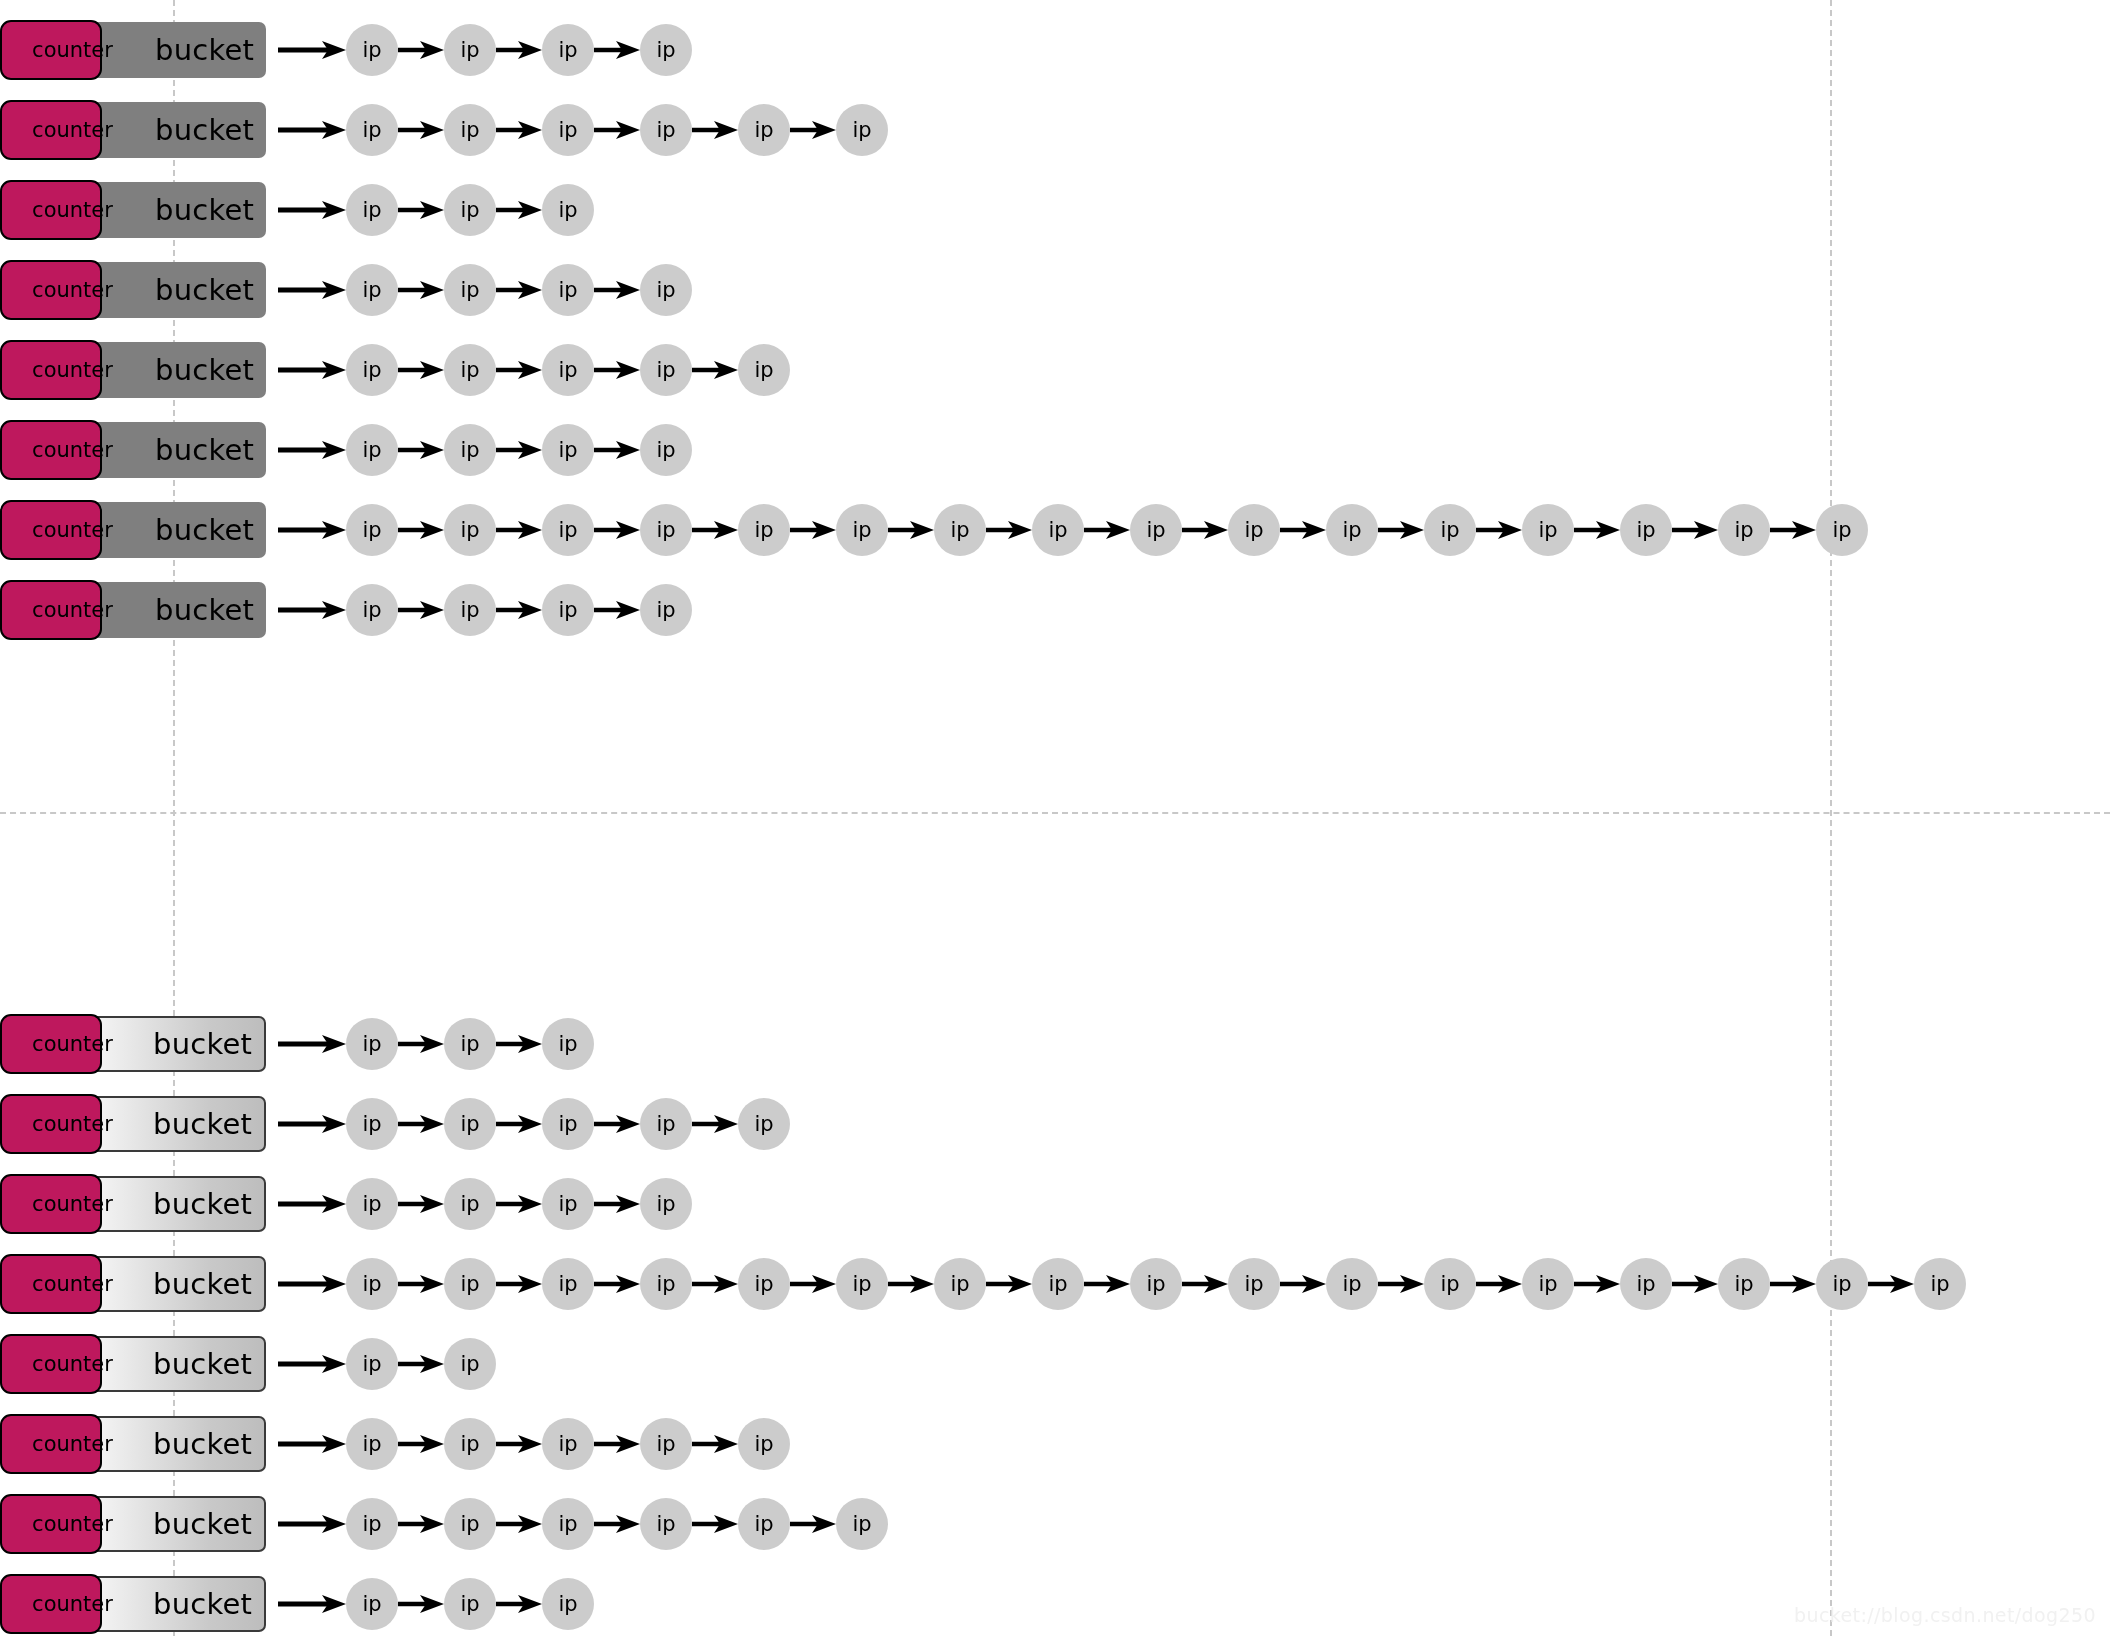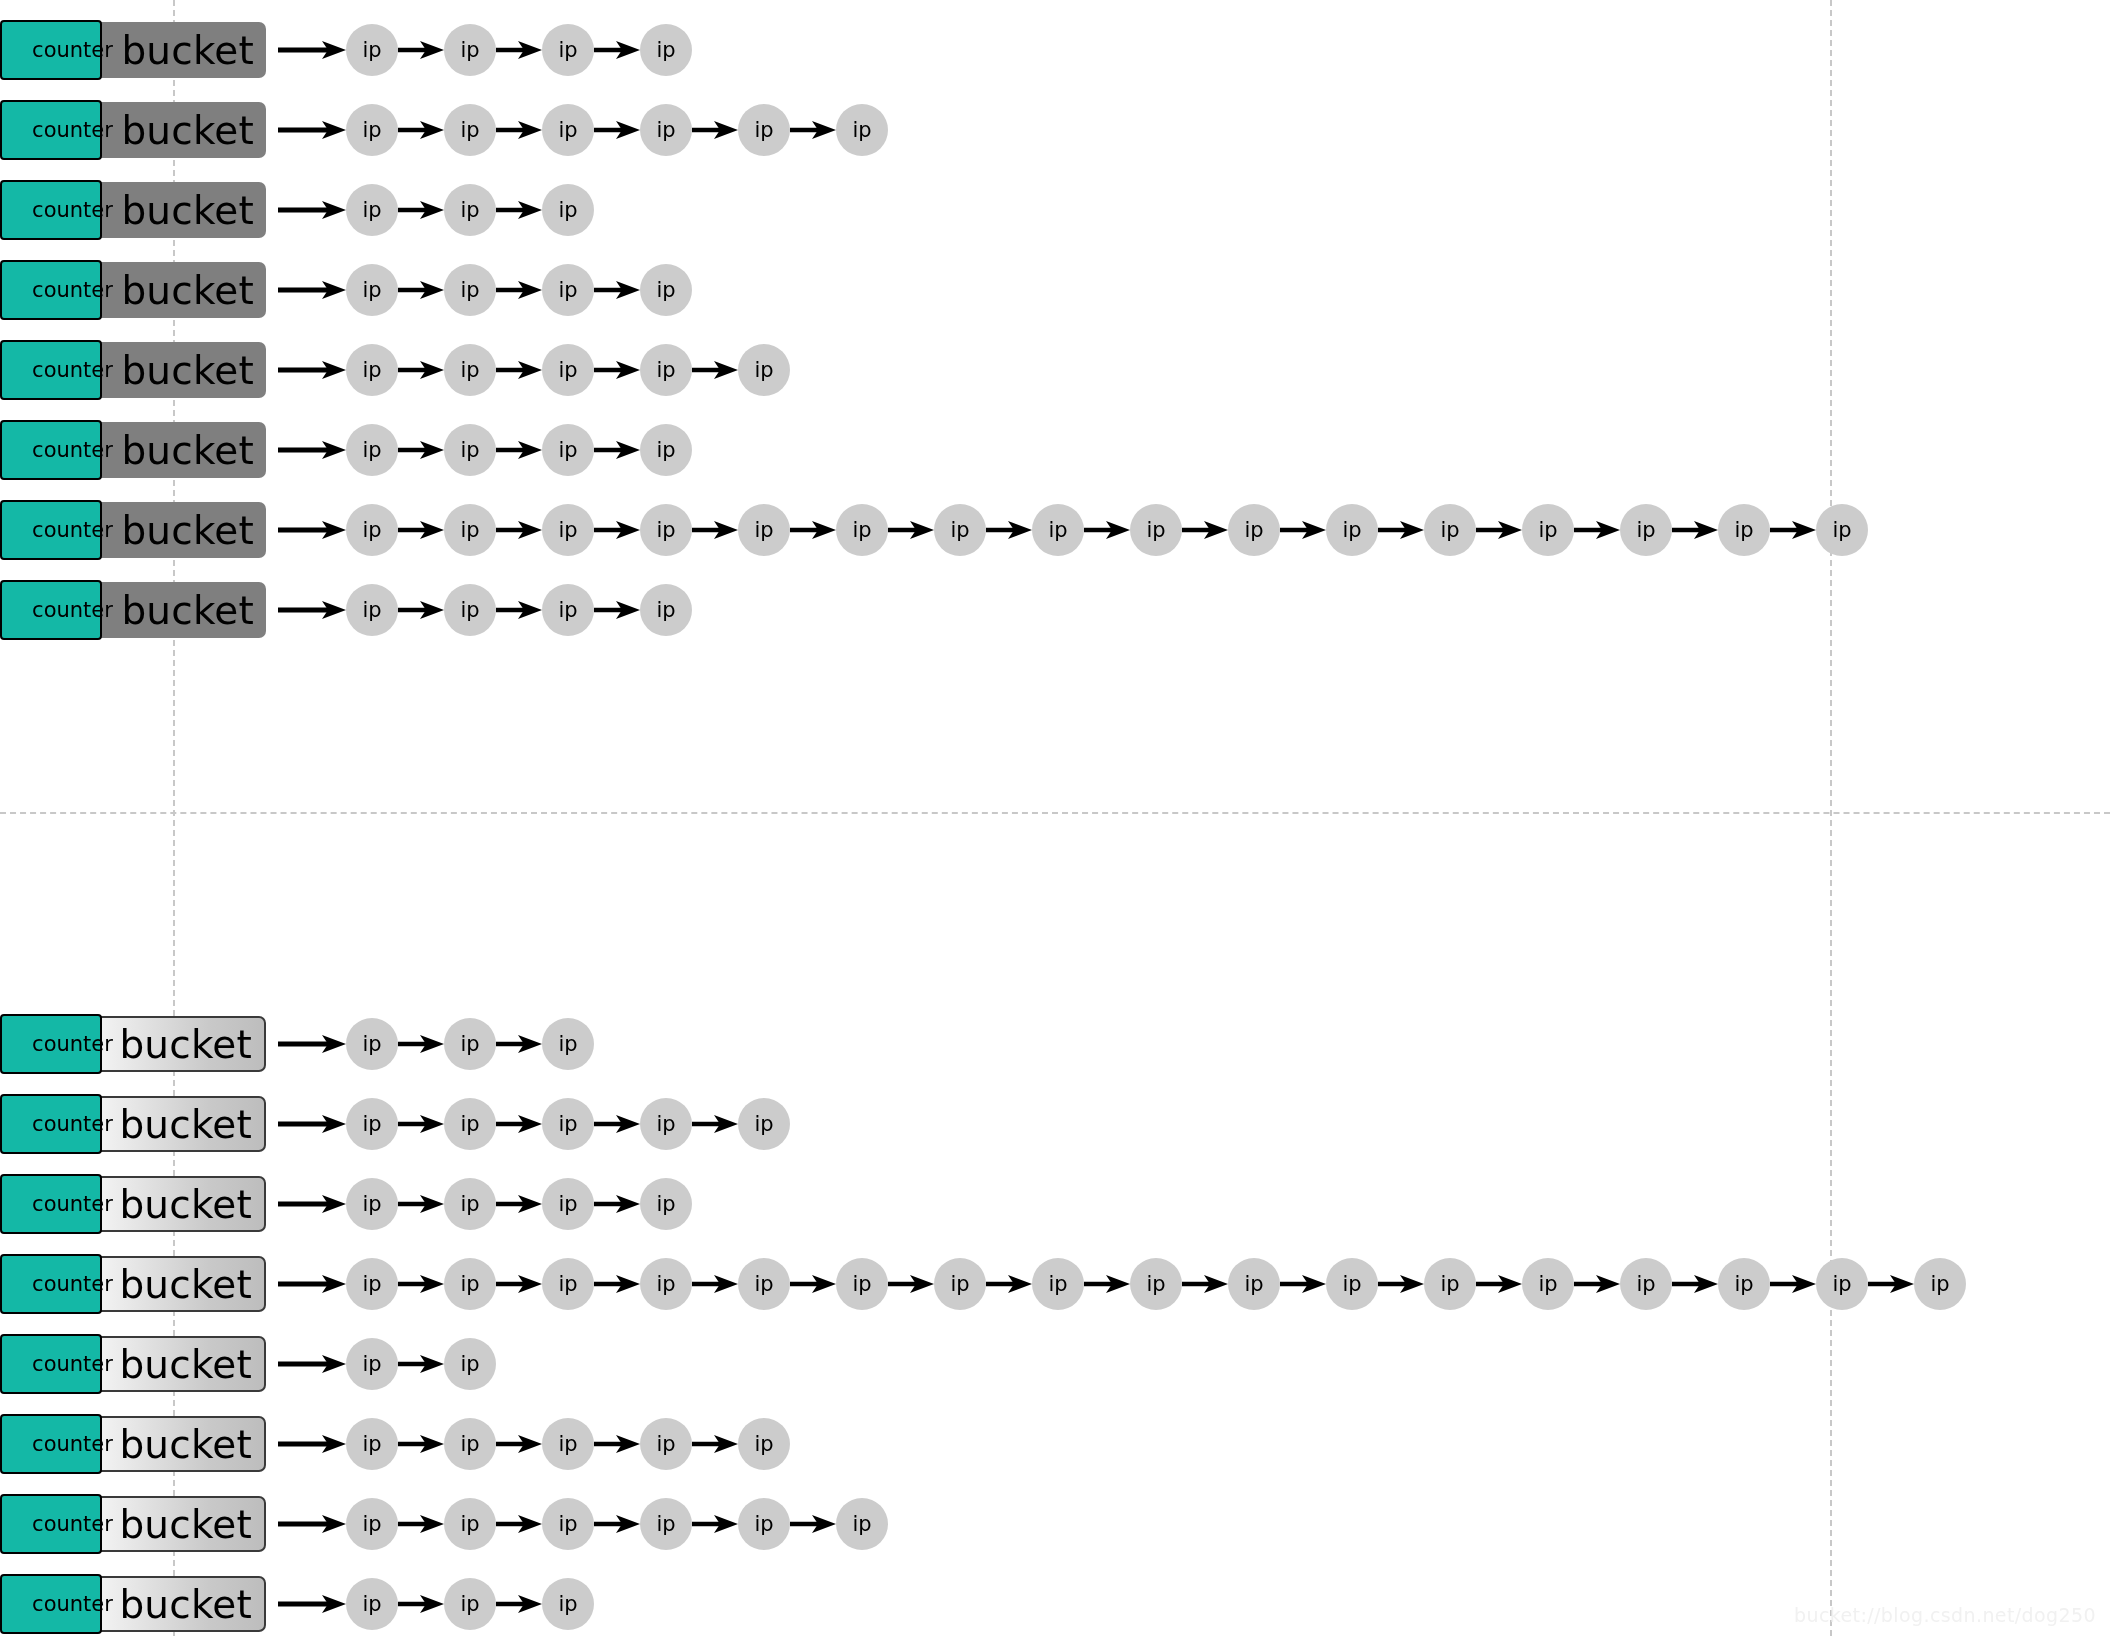--- a/index.html
+++ b/index.html
@@ -62,43 +62,43 @@
     width: 200px;
     height: 56px;
     border-radius: 7px;
     box-sizing: border-box;
     display: flex;
     align-items: center;
     justify-content: flex-end;
     padding-right: 12px;
   }
   .bucket-label {
-    font-size: 39px;
+    font-size: 29px;
     color: #000;
     line-height: 1;
     letter-spacing: .2px;
   }
   .sec-dark .bucket {
     background: #7f7f7f;
     border: none;
   }
   .sec-grad .bucket {
     background: linear-gradient(to right, #ffffff 0%, #f2f2f2 18%, #c9c9c9 72%, #bdbdbd 100%);
     border: 2px solid #3a3a3a;
   }
   .counter {
     position: absolute;
     left: 0;
     top: -2px;
     width: 102px;
     height: 60px;
     box-sizing: border-box;
-    background: #14b8a6;
+    background: #be185d;
     border: 2px solid #000000;
-    border-radius: 4px;
+    border-radius: 11px;
     display: flex;
     align-items: center;
     justify-content: center;
     z-index: 3;
     padding-left: 43px;
   }
   .counter-label {
     font-size: 21px;
     color: #000;
     line-height: 1;

